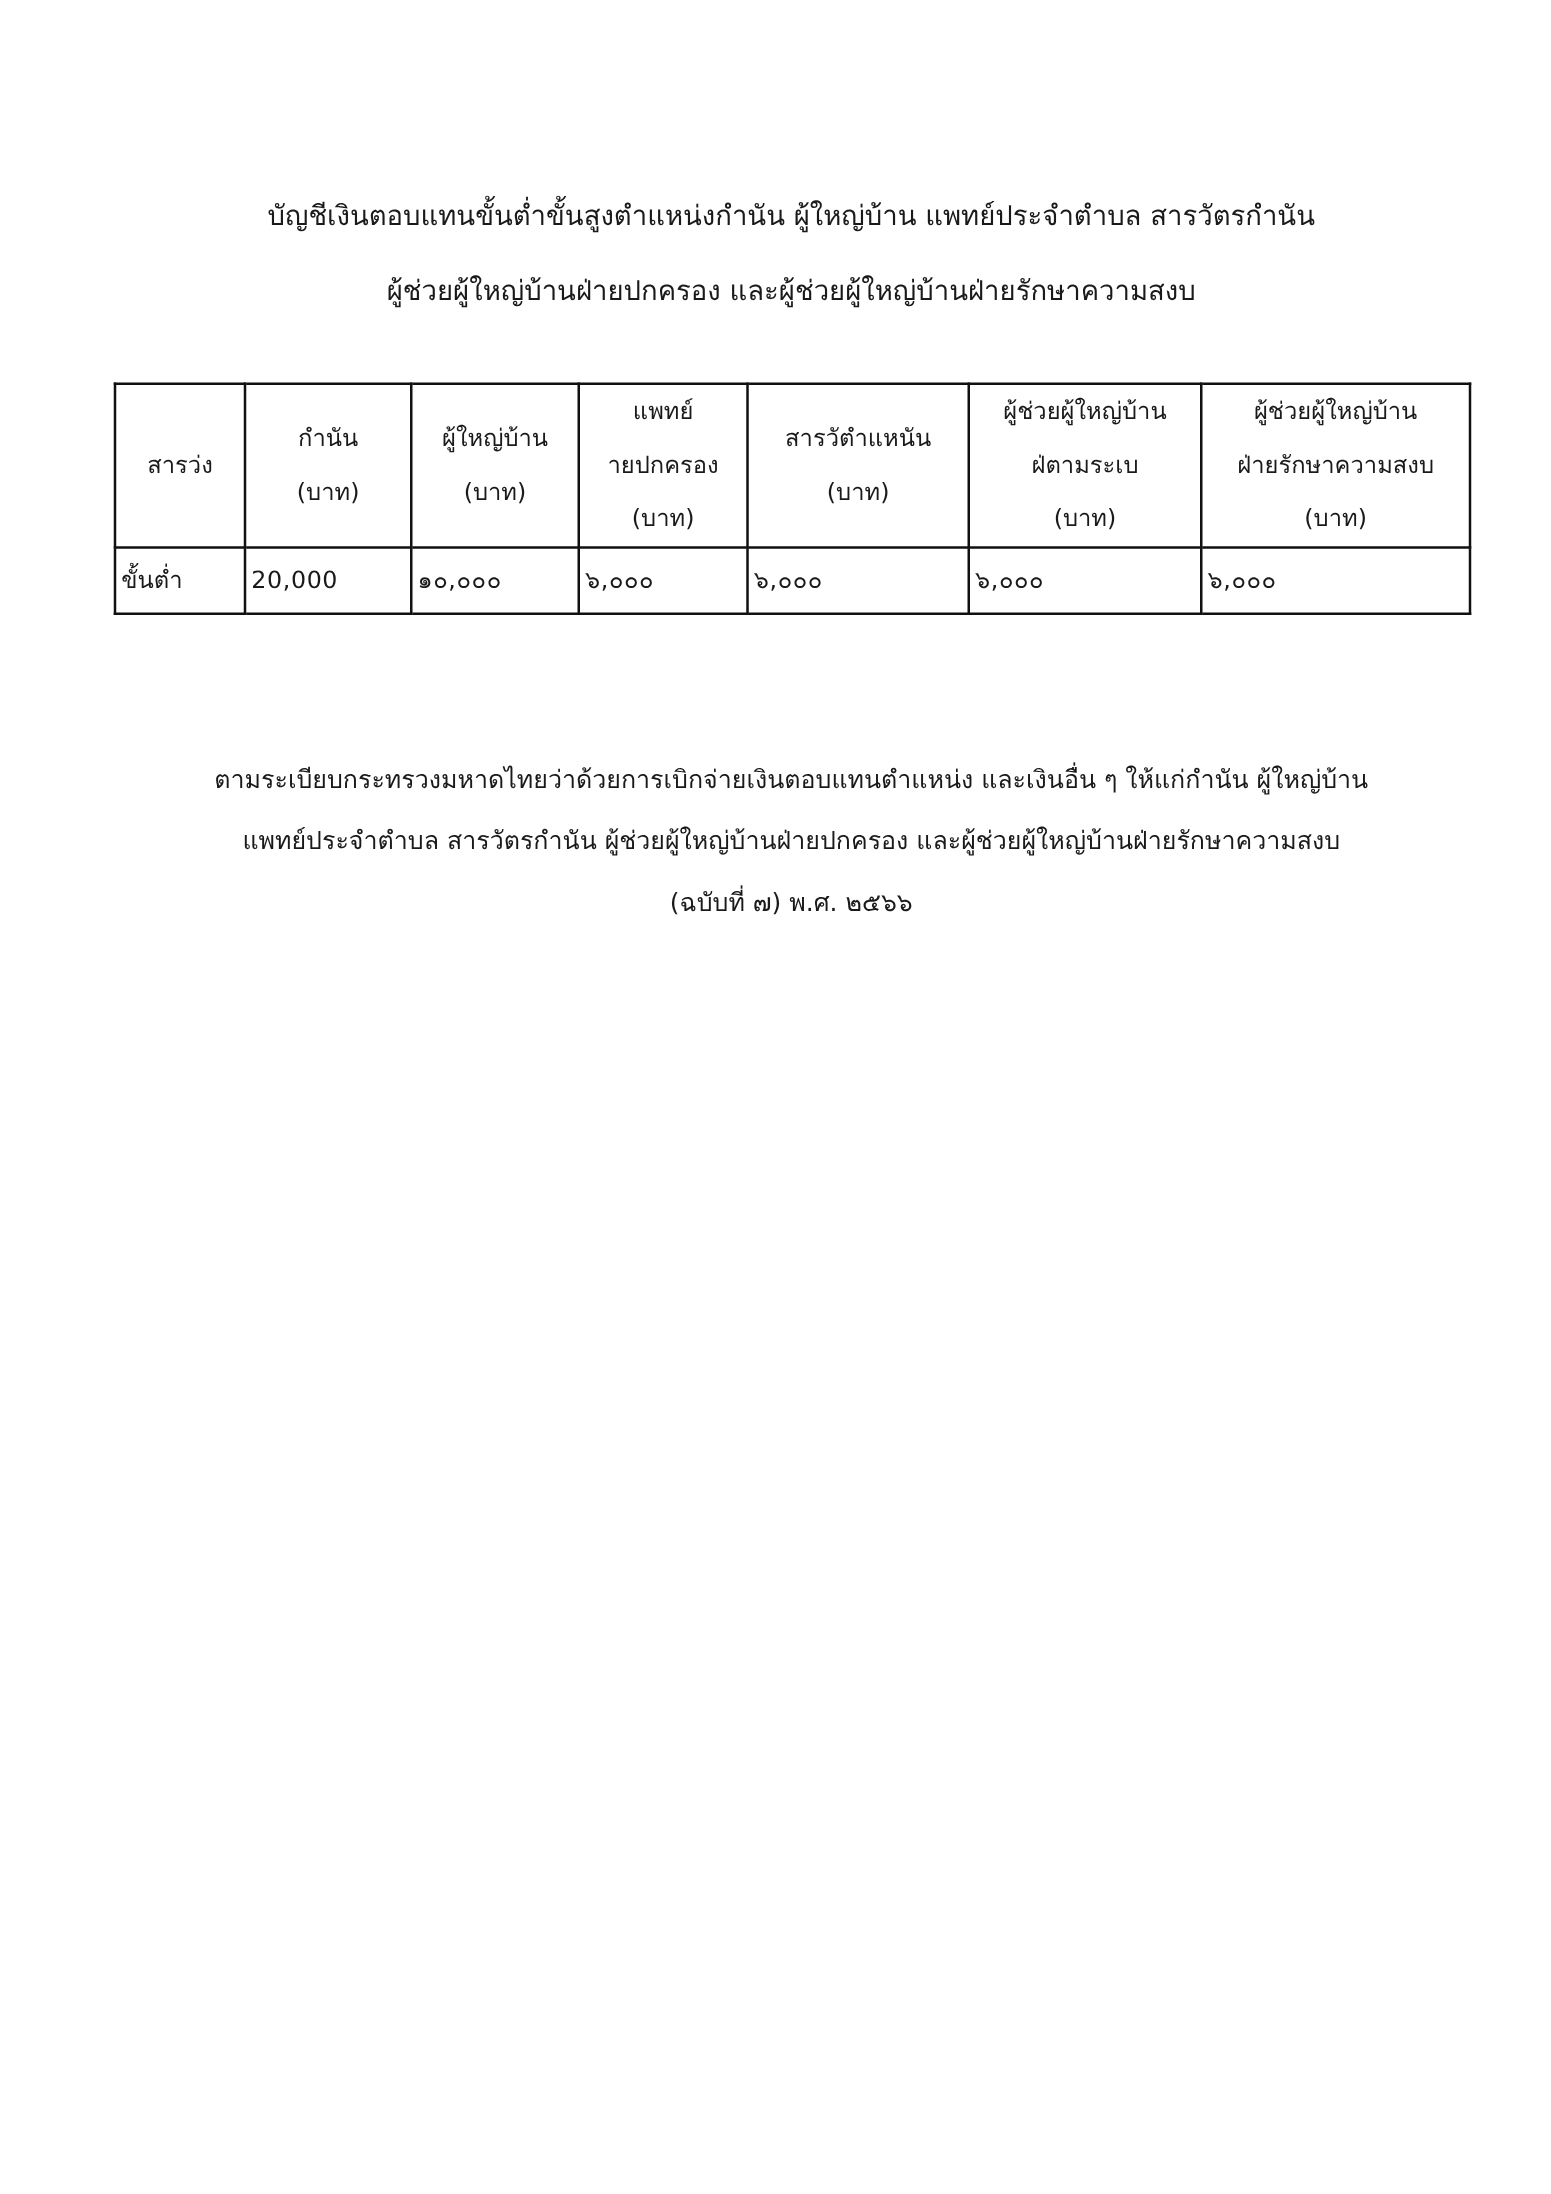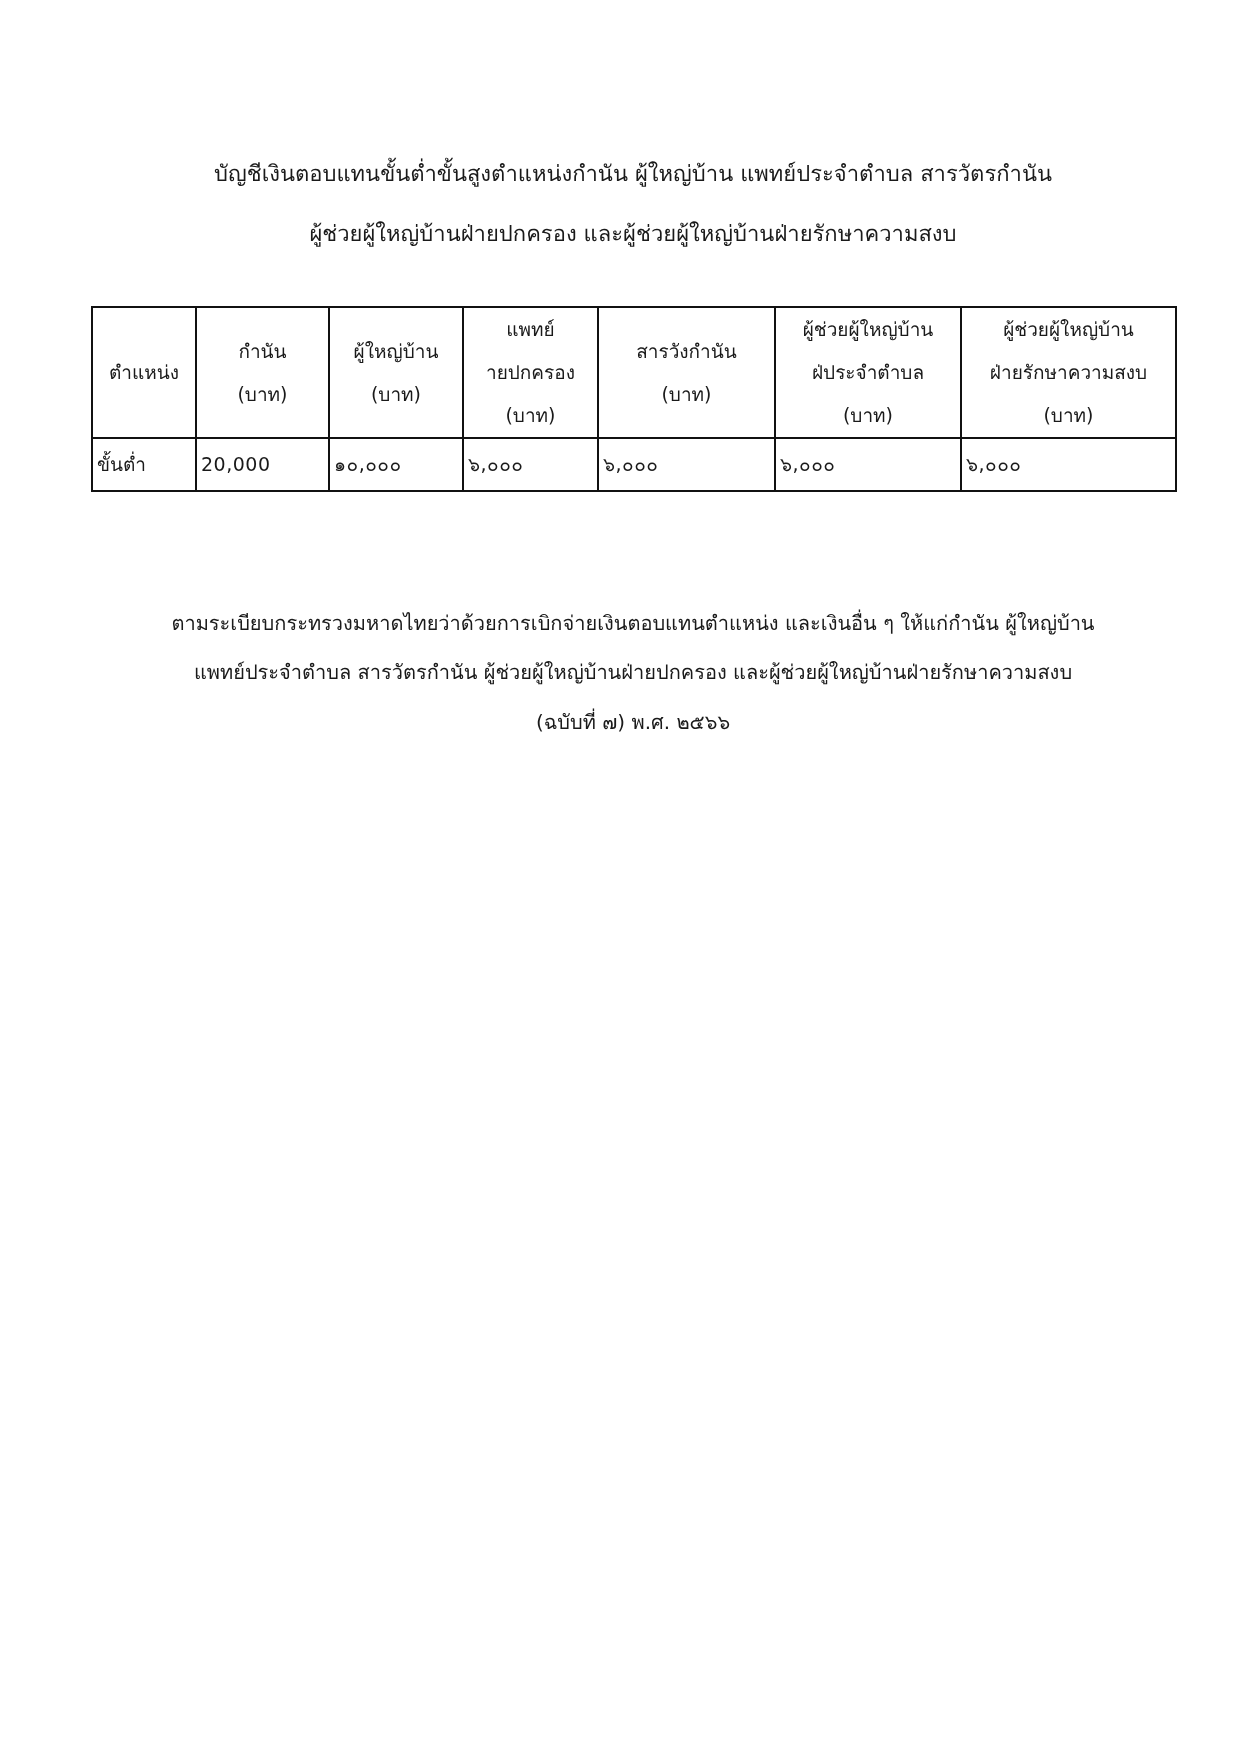--- a/index.html
+++ b/index.html
@@ -74,42 +74,42 @@
     <col style="width:133px">
     <col style="width:134px">
     <col style="width:135px">
     <col style="width:177px">
     <col style="width:186px">
     <col style="width:215px">
   </colgroup>
   <tbody>
       <tr class="head">
     <th>
-          <span class="hline">ตำแหน่ง</span>
+          <span class="hline">สารว่ง</span>
         </th>
     <th>
       <span class="hline">กำนัน</span>
       <span class="hline">(บาท)</span>
     </th>
     <th>
       <span class="hline">ผู้ใหญ่บ้าน</span>
       <span class="hline">(บาท)</span>
     </th>
     <th>
       <span class="hline">แพทย์</span>
       <span class="hline">ายปกครอง</span>
       <span class="hline">(บาท)</span>
     </th>
     <th>
-      <span class="hline">สารวังกำนัน</span>
+      <span class="hline">สารวัตำแหนัน</span>
       <span class="hline">(บาท)</span>
     </th>
     <th>
       <span class="hline">ผู้ช่วยผู้ใหญ่บ้าน</span>
-      <span class="hline">ฝ่ประจำตำบล</span>
+      <span class="hline">ฝ่ตามระเบ</span>
       <span class="hline">(บาท)</span>
     </th>
     <th>
       <span class="hline">ผู้ช่วยผู้ใหญ่บ้าน</span>
       <span class="hline">ฝ่ายรักษาความสงบ</span>
       <span class="hline">(บาท)</span>
     </th>
   </tr>
   <tr class="r-low">
     <td>ขั้นต่ำ</td>

